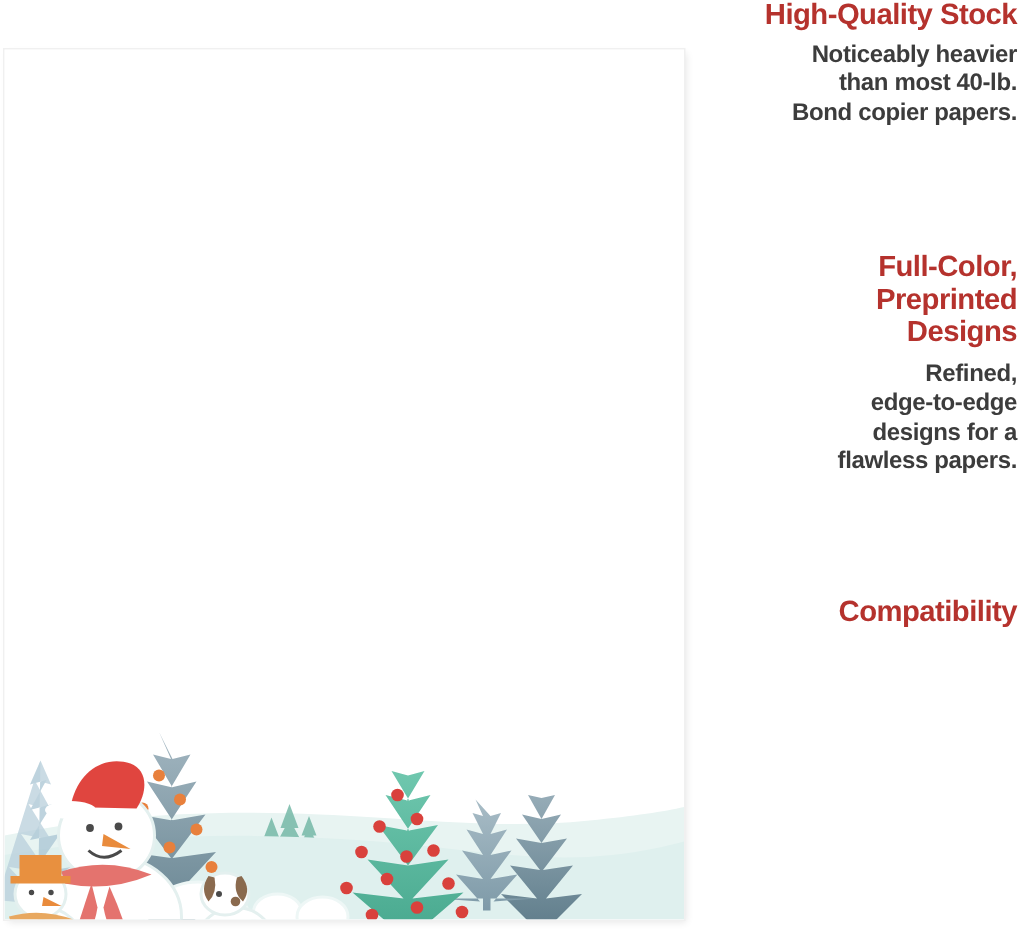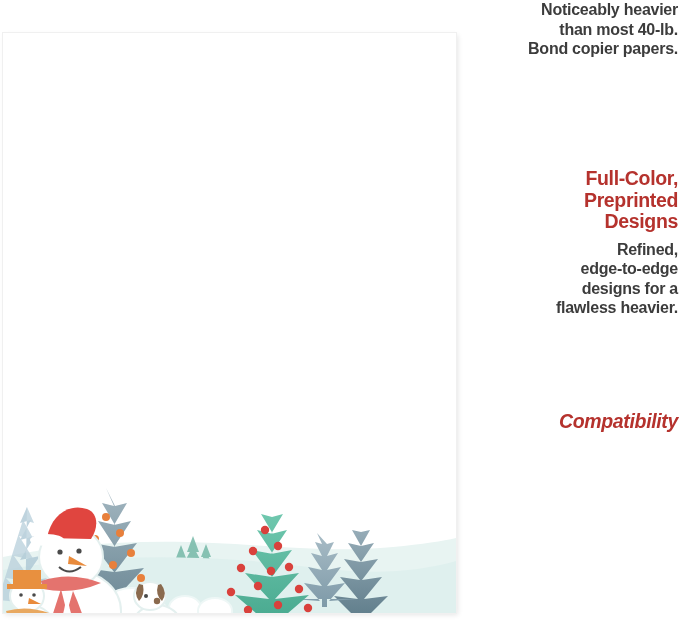--- a/index.html
+++ b/index.html
@@ -45,21 +45,21 @@
     height: 629px;
   }
   .feature-block {
     position: absolute;
     right: 1px;
     width: 216px;
     text-align: right;
   }
   #feature-block-0 { top: 0px; }
   #feature-block-1 { top: 168px; }
-  #feature-block-2 { top: 411px; font-style: italic; }
+  #feature-block-2 { top: 398px; }
 
   .feature-heading {
     color: #b5322d;
     font-size: 19.5px;
     line-height: 21.5px;
     font-weight: bold;
     letter-spacing: -0.35px;
     margin: 0 0 5px 0;
     white-space: pre-line;
   }
@@ -213,32 +213,33 @@
 
     <path d="M0 601 C70 590, 150 586, 240 593 C310 598, 370 606, 453 598 L453 580 L453 580 Z
              M0 601 L0 580 Z" fill="none"></path>
     <path d="M0 600 C80 588, 170 584, 255 592 C330 599, 390 608, 453 599 L453 580 L0 580 Z" fill="#eef7f6" opacity="0.0"></path>
   </svg>
 </div>
 
 <div id="feature-column">
 
   <div class="feature-block" id="feature-block-0">
+    <div class="feature-heading">High-Quality Stock</div>
     <div class="feature-body">Noticeably heavier
 than most 40-lb.
 Bond copier papers.</div>
   </div>
 
   <div class="feature-block" id="feature-block-1">
     <div class="feature-heading">Full-Color,
 Preprinted
 Designs</div>
     <div class="feature-body">Refined,
 edge-to-edge
 designs for a
-flawless heavier.</div>
+flawless papers.</div>
   </div>
 
   <div class="feature-block" id="feature-block-2">
     <div class="feature-heading">Compatibility</div>
   </div>
 
 </div>
 
 </body></html>

